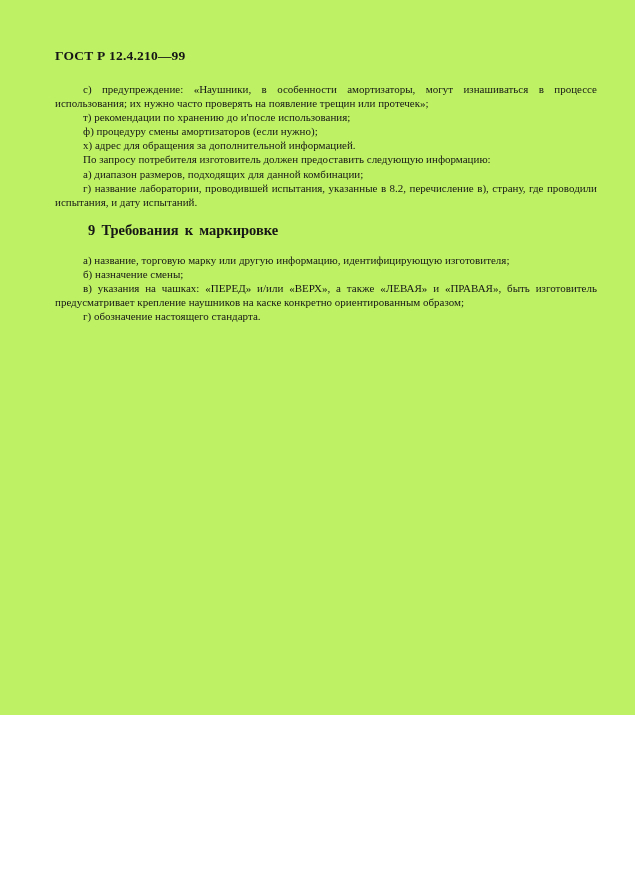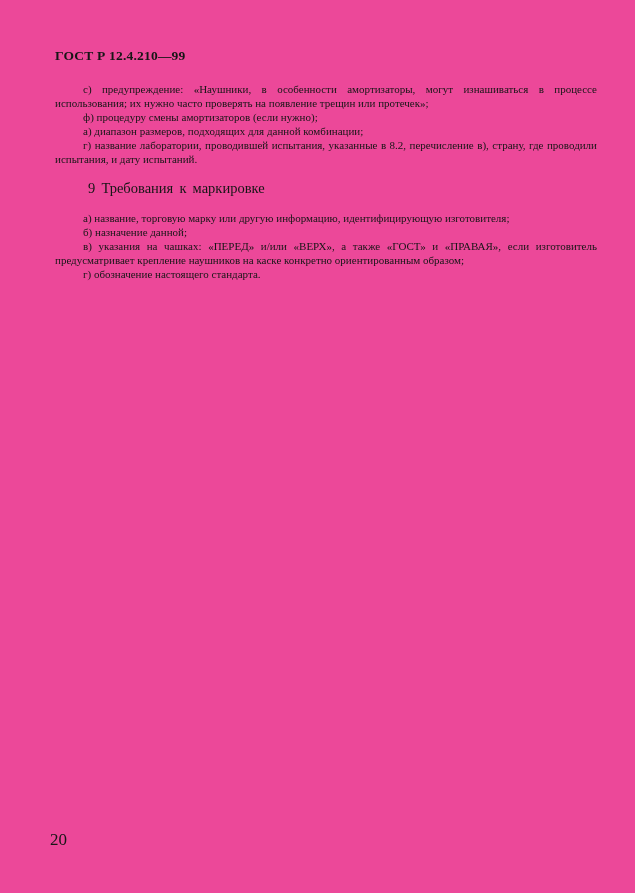--- a/index.html
+++ b/index.html
@@ -3,22 +3,22 @@
 <meta charset="utf-8">
 <style>
   html, body {
     margin: 0;
     padding: 0;
     background: #ffffff;
   }
   .page {
     position: relative;
     width: 635px;
-    height: 893px;
-    background: #ec4899;
+    height: 715px;
+    background: #bef264;
     font-family: "Liberation Serif", serif;
     color: #161616;
     overflow: hidden;
   }
   .content {
     position: absolute;
     left: 55px;
     top: 48px;
     width: 542px;
   }
@@ -33,21 +33,21 @@
     font-size: 11px;
     line-height: 14.1px;
     text-indent: 28px;
     text-align: justify;
   }
   .para.bold {
     font-weight: 700;
   }
   .section-heading {
     font-size: 14.5px;
-    font-weight: 400;
+    font-weight: 700;
     word-spacing: 2.5px;
     margin: 13px 0 14px 33px;
   }
   .page-number {
     position: absolute;
     left: 50px;
     top: 830px;
     font-size: 17px;
     font-weight: 400;
   }
@@ -55,30 +55,33 @@
 </head>
 <body>
 
 <div class="page">
   <div class="content">
 
     <div class="running-header">ГОСТ Р 12.4.210—99</div>
 
     <div>
       <p class="para">с) предупреждение: «Наушники, в особенности амортизаторы, могут изнашиваться в процессе использования; их нужно часто проверять на появление трещин или протечек»;</p>
+      <p class="para">т) рекомендации по хранению до и'после использования;</p>
       <p class="para">ф) процедуру смены амортизаторов (если нужно);</p>
+      <p class="para">х) адрес для обращения за дополнительной информацией.</p>
+      <p class="para">По запросу потребителя изготовитель должен предоставить следующую информацию:</p>
       <p class="para">а) диапазон размеров, подходящих для данной комбинации;</p>
       <p class="para">г) название лаборатории, проводившей испытания, указанные в 8.2, перечисление в), страну, где проводили испытания, и дату испытаний.</p>
     </div>
 
     <div class="section-heading">9 Требования к маркировке</div>
 
     <div>
       <p class="para">а) название, торговую марку или другую информацию, идентифицирующую изготовителя;</p>
-      <p class="para">б) назначение данной;</p>
-      <p class="para">в) указания на чашках: «ПЕРЕД» и/или «ВЕРХ»,  а также «ГОСТ» и «ПРАВАЯ», если изготовитель предусматривает крепление наушников на каске конкретно ориентированным образом;</p>
+      <p class="para">б) назначение смены;</p>
+      <p class="para">в) указания на чашках: «ПЕРЕД» и/или «ВЕРХ»,  а также «ЛЕВАЯ» и «ПРАВАЯ», быть изготовитель предусматривает крепление наушников на каске конкретно ориентированным образом;</p>
       <p class="para">г) обозначение настоящего стандарта.</p>
     </div>
 
   </div>
 
   <div class="page-number">20</div>
 </div>
 
 </body></html>

